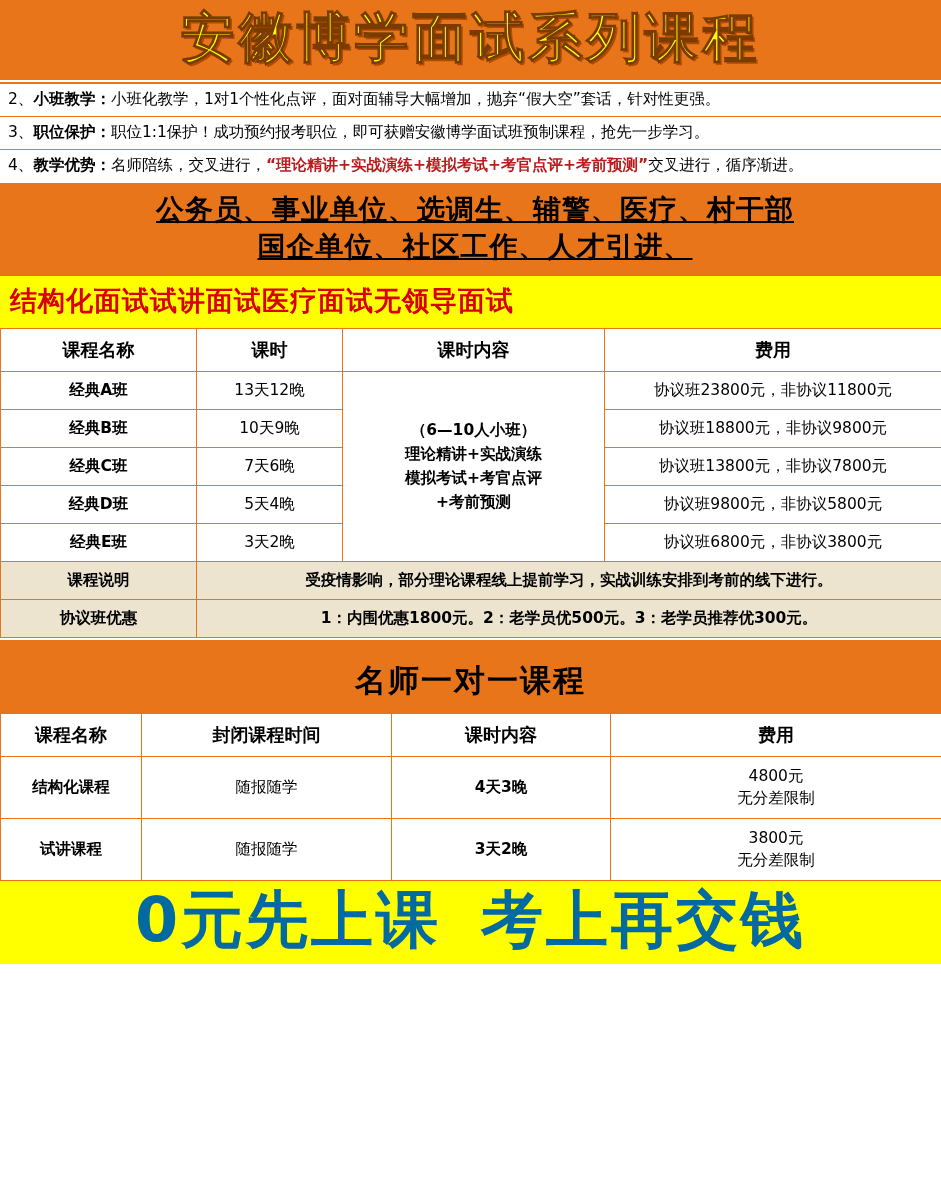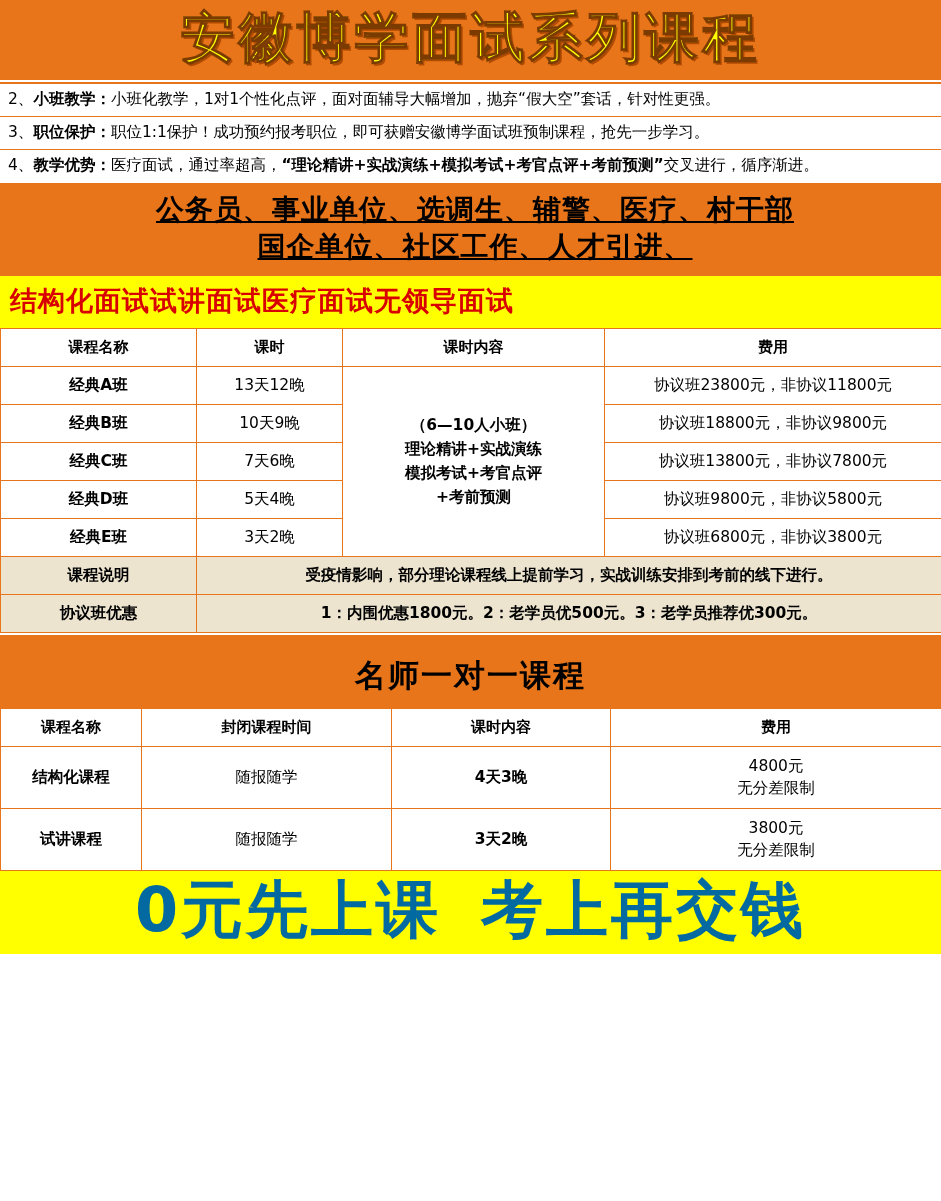--- a/index.html
+++ b/index.html
@@ -45,21 +45,21 @@
   .bullet-row {
     border-bottom: 1.5px solid #e8751a;
     padding: 6px 8px 7px 8px;
     font-size: 15.5px;
     line-height: 1.25;
     font-family: "DejaVu Sans", sans-serif;
     color: #000;
     display: block;
   }
   .bullet-row:last-child { border-bottom: 2px solid #e8751a; }
-  .b-red { color: #000000; font-weight: bold; }
+  .b-red { color: #b91c1c; font-weight: bold; }
   .b-bold { font-weight: bold; }
   .bullet-row.policy {
     font-size: 18px;
     font-weight: bold;
     color: #d80000;
   }
   .bullet-row.policy .lead { color: #000; font-weight: bold; font-size: 15.5px; }
 
   
   .cat-band {
@@ -103,21 +103,21 @@
     border: 1.5px solid #e8751a;
     text-align: center;
     vertical-align: middle;
     font-family: "DejaVu Sans", sans-serif;
     font-size: 15.5px;
     padding: 8px 4px;
     color: #000;
   }
   table.grid th {
     font-weight: bold;
-    font-size: 15px;
+    font-size: 18px;
     padding: 9px 4px;
   }
   .c-name { font-weight: bold; }
   .content-cell {
     color: #d80000;
     font-weight: bold;
     font-size: 16px;
     line-height: 1.55;
   }
   .note-label {
@@ -185,21 +185,21 @@
 
     <div class="bullet-row">
       <span>2、</span><span class="b-bold">小班教学：</span><span>小班化教学，1对1个性化点评，面对面辅导大幅增加，抛弃“假大空”套话，针对性更强。</span>
     </div>
 
     <div class="bullet-row">
       <span>3、</span><span class="b-bold">职位保护：</span><span>职位1:1保护！成功预约报考职位，即可获赠安徽博学面试班预制课程，抢先一步学习。</span>
     </div>
 
     <div class="bullet-row">
-      <span>4、</span><span class="b-bold">教学优势：</span><span>医疗面试，通过率超高，</span><span class="b-red">“理论精讲+实战演练+模拟考试+考官点评+考前预测”</span><span>交叉进行，循序渐进。</span>
+      <span>4、</span><span class="b-bold">教学优势：</span><span>名师陪练，交叉进行，</span><span class="b-red">“理论精讲+实战演练+模拟考试+考官点评+考前预测”</span><span>交叉进行，循序渐进。</span>
     </div>
 
 
   </div>
 
   <div class="cat-band">
     <div class="cat-line">公务员、事业单位、选调生、辅警、医疗、村干部</div>
     <div class="cat-line">国企单位、社区工作、人才引进、</div>
   </div>
 

